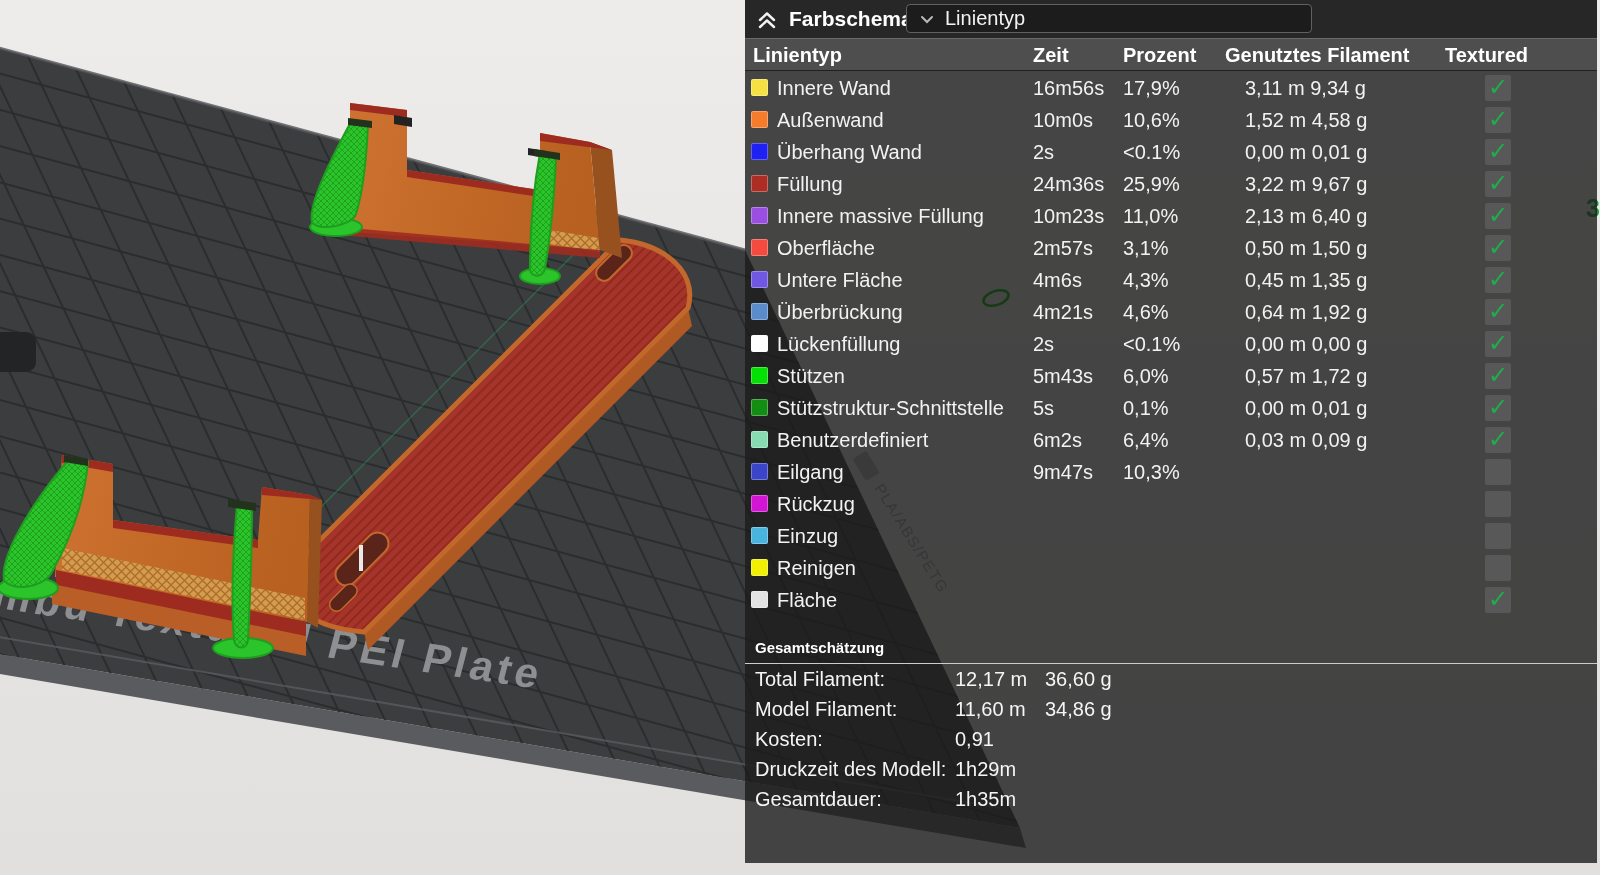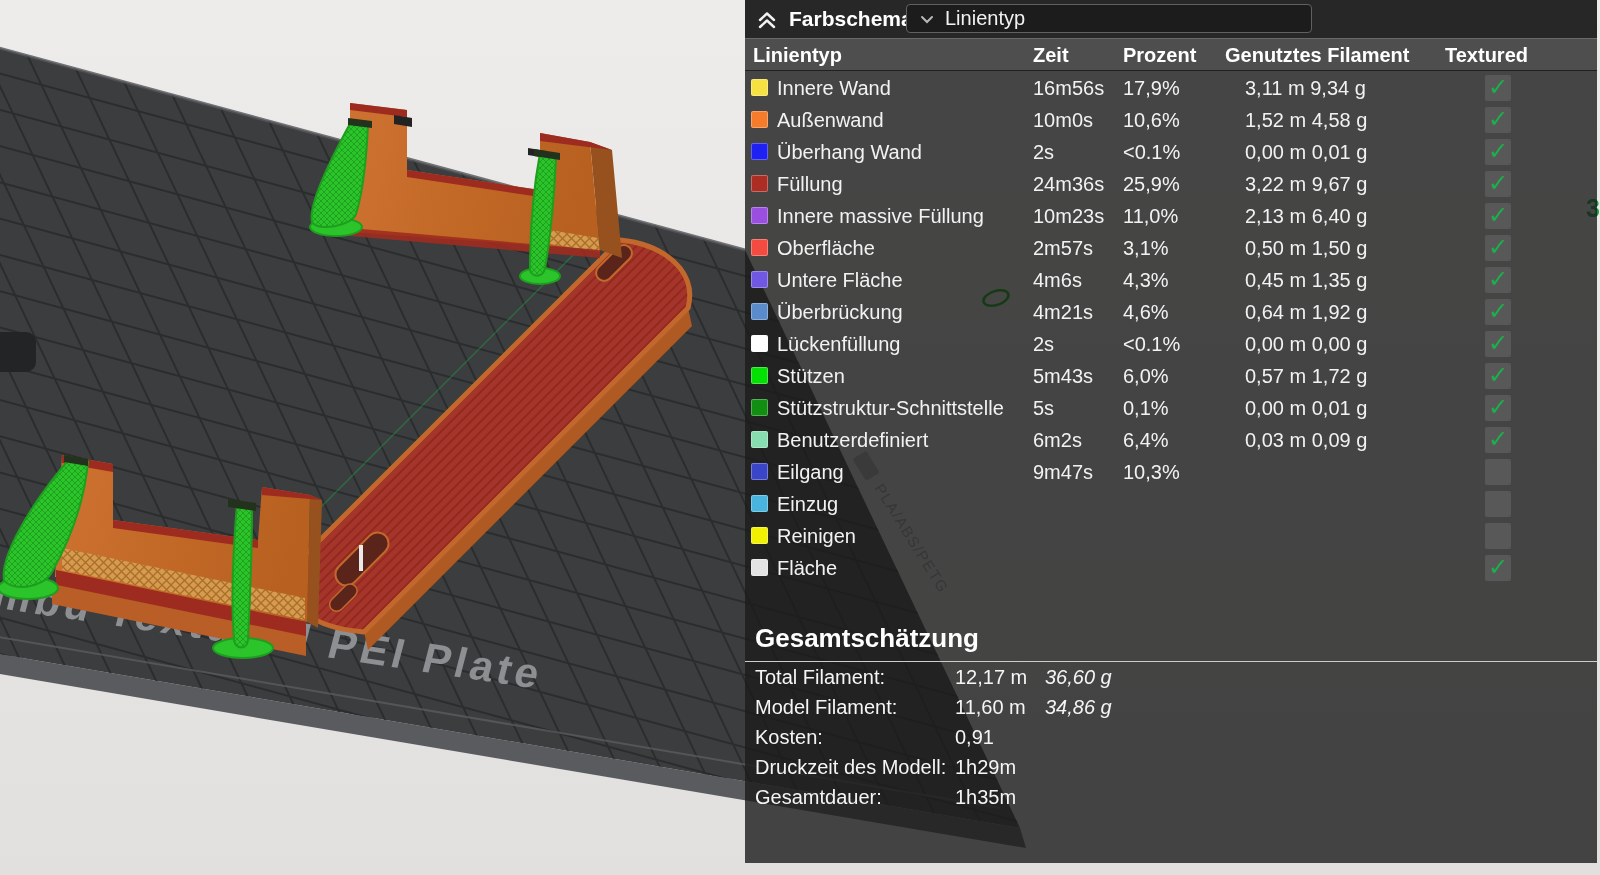--- a/index.html
+++ b/index.html
@@ -30,27 +30,27 @@
   .swatch{position:absolute;left:6px;top:7px;width:17px;height:17px;border:1px solid rgba(255,255,255,0.3);
           border-radius:2px;box-sizing:border-box;}
   .c{position:absolute;top:50%;transform:translateY(-50%);white-space:nowrap;color:#f2f2f2;}
   .c.label{left:32px}.c.time{left:288px}.c.pct{left:378px}.c.fil{left:500px}
   .checkbox{position:absolute;left:740px;top:3px;width:26px;height:26px;background:#585858;
             border-radius:2px;display:flex;align-items:center;justify-content:center;cursor:pointer;}
   .check{display:none;color:#1fae4e;font-size:24px;font-weight:bold;line-height:1;transform:translateY(-1px);}
   .trow.shown .check{display:block;}
 
   .summary{position:absolute;left:0;top:615px;right:0;}
-  .summary-title{margin:8px 0 7px 10px;font-size:26px;font-weight:bold;color:#fff;}
+  .summary-title{margin:24px 0 7px 10px;font-size:15px;font-weight:bold;color:#fff;}
   .summary-rule{border:none;border-top:1px solid #cdcdcd;margin:0;}
   .srows{}
   .srow{position:relative;height:30px;font-size:20px;}
   .sl{position:absolute;left:10px;top:50%;transform:translateY(-50%);white-space:nowrap;}
   .sv1{position:absolute;left:210px;top:50%;transform:translateY(-50%);white-space:nowrap;}
-  .sv2{position:absolute;left:300px;top:50%;transform:translateY(-50%);white-space:nowrap;font-style:italic;}
+  .sv2{position:absolute;left:300px;top:50%;transform:translateY(-50%);white-space:nowrap;}
 </style>
 </head>
 <body>
 
 <div id="stage">
 
   <svg id="scene" width="1600" height="875" viewBox="0 0 1600 875">
     <defs>
       <linearGradient id="bgG" x1="0" y1="0" x2="0" y2="1">
         <stop offset="0" stop-color="#EDECEA"></stop>
@@ -316,20 +316,30 @@
       <span class="swatch" style="background: rgb(58, 69, 200);"></span>
       <span class="c label">Eilgang</span>
       <span class="c time">9m47s</span>
       <span class="c pct">10,3%</span>
       <span class="c fil"></span>
       <span class="checkbox">
         
       </span>
     </div>
         <div class="trow">
+      <span class="swatch" style="background: rgb(211, 22, 211);"></span>
+      <span class="c label">Rückzug</span>
+      <span class="c time"></span>
+      <span class="c pct"></span>
+      <span class="c fil"></span>
+      <span class="checkbox">
+        
+      </span>
+    </div>
+        <div class="trow">
       <span class="swatch" style="background: rgb(73, 181, 222);"></span>
       <span class="c label">Einzug</span>
       <span class="c time"></span>
       <span class="c pct"></span>
       <span class="c fil"></span>
       <span class="checkbox">
         
       </span>
     </div>
         <div class="trow">

